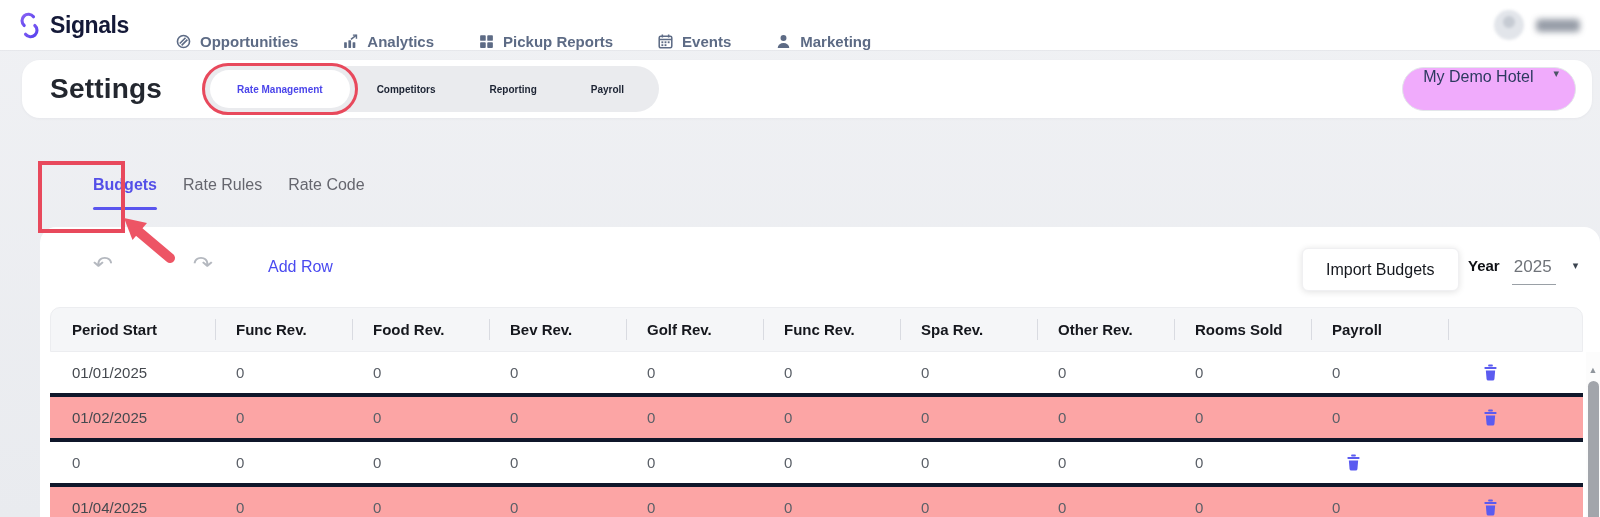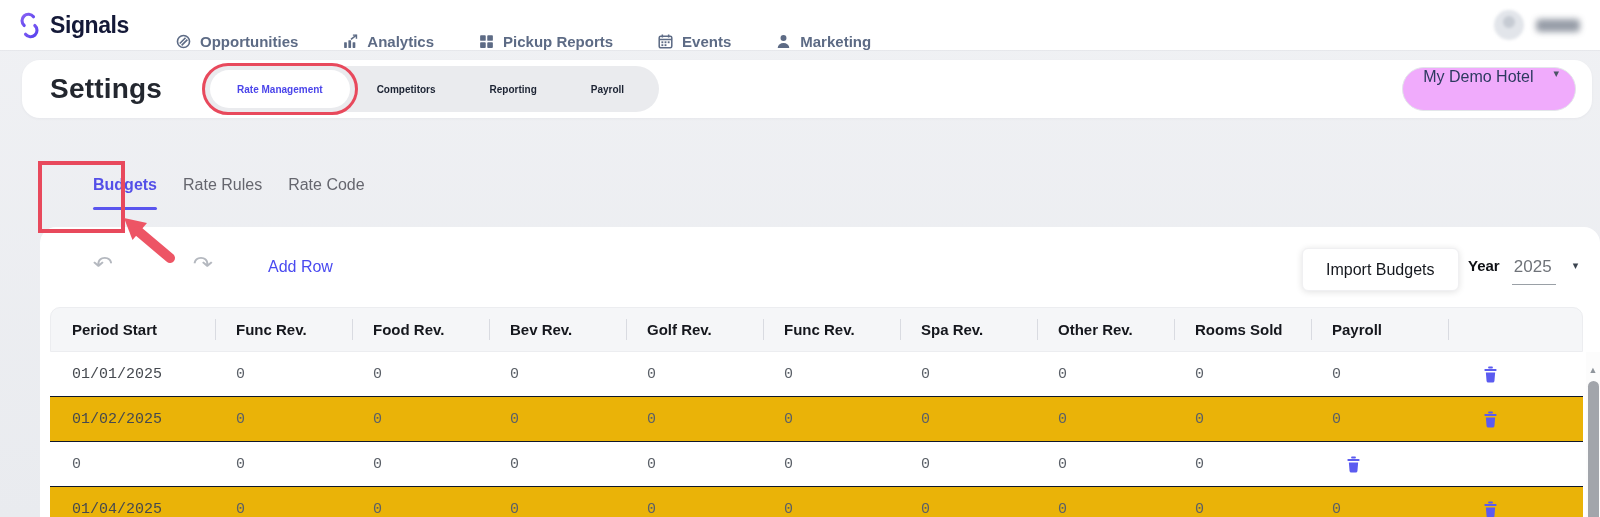--- a/index.html
+++ b/index.html
@@ -77,22 +77,22 @@
   .year-value{font-size:17px;color:#6f7379;border-bottom:1px solid #9aa0a6;padding:0 2px 7px 0;min-width:44px;}
   .year-caret{font-size:11px;color:#3c4450;margin-left:17px;margin-top:2px;}
 
   
   .grid-table{position:absolute;left:10px;top:80px;width:1533px;}
   .grid-row{display:grid;grid-template-columns:164px repeat(9,137px) 136px;height:45px;}
   .grid-head{background:#f5f6f8;border:1px solid #ecedf0;border-radius:10px 10px 0 0;}
   .th{display:flex;align-items:center;padding-left:21px;font-size:15px;font-weight:700;color:#15171d;
       position:relative;white-space:nowrap;}
   .th.sep::before{content:"";position:absolute;left:0;top:11px;bottom:11px;width:1px;background:#d9dbe1;}
-  .body-row{border-bottom:1px solid #0f172a;background:#fff;font-family:Liberation Mono, monospace;}
-  .body-row.alt{background:#eab308;text-align:center;}
+  .body-row{border-bottom:4px solid #0f172a;background:#fff;}
+  .body-row.alt{background:#fca5a5;text-align:center;}
   .td{display:flex;align-items:center;padding-left:22px;font-size:15px;color:#5a5f67;cursor:text;}
   .td.date{color:#45494f;}
   .td.trash-cell{justify-content:center;padding:0 50px 0 0;cursor:pointer;}
   .td.trash-cell svg{width:15px;height:17px;color:var(--trash);}
 
   
   .scrollbar{position:absolute;left:1546px;top:125px;width:14px;height:175px;
              display:flex;flex-direction:column;align-items:center;background:#fcfcfc;}
   .scroll-up{font-size:9px;color:#8f959c;margin-top:14px;cursor:pointer;line-height:1;}
   .scroll-thumb{width:11px;flex:1;margin-top:6px;background:#a2a5ab;border-radius:6px;cursor:grab;}

